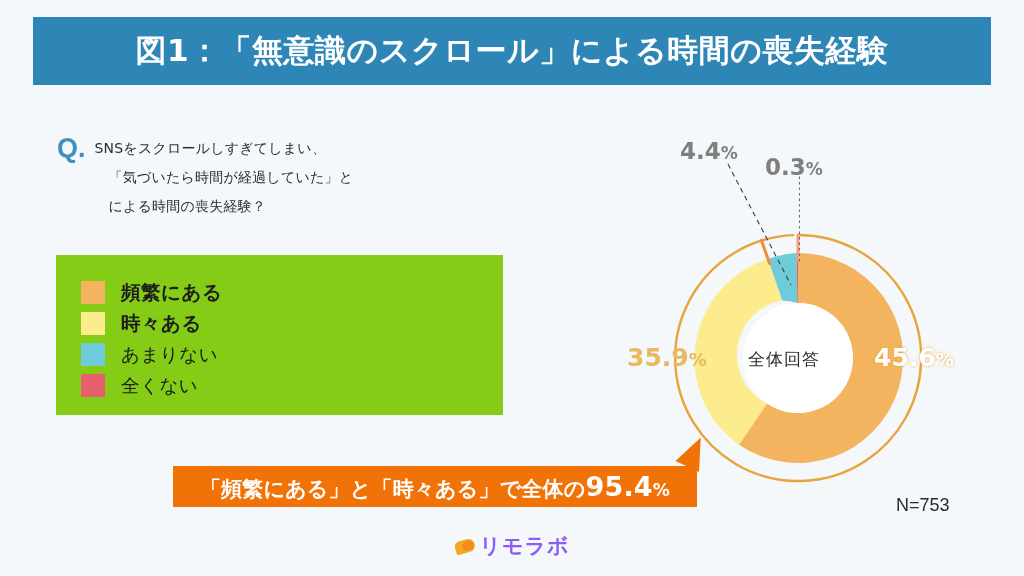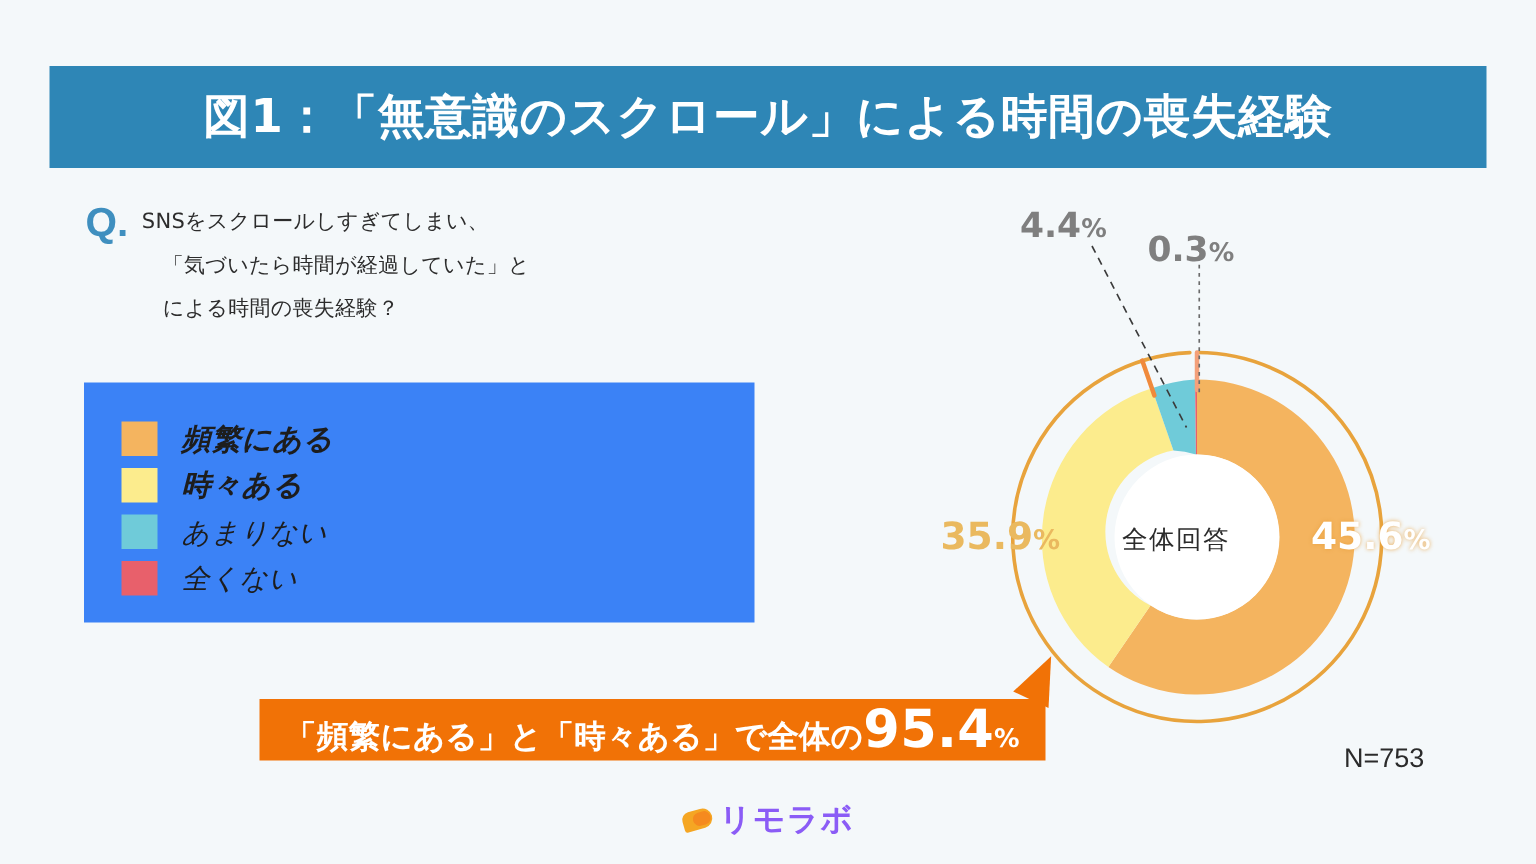--- a/index.html
+++ b/index.html
@@ -11,21 +11,21 @@
   }
   #page {
     position: relative;
     width: 1024px; height: 576px;
     background: #f4f8fa;
   }
 
   
   #header-bar {
     position: absolute;
-    left: 33px; top: 44px;
+    left: 33px; top: 17px;
     width: 958px; height: 68px;
     background: #2e86b6;
     display: flex; align-items: center; justify-content: center;
   }
   #header-title {
     color: #ffffff;
     font-size: 31px;
     font-weight: bold;
     letter-spacing: 0.5px;
     white-space: nowrap;
@@ -55,23 +55,22 @@
     font-family: "DejaVu Sans", "Liberation Sans", sans-serif;
   }
   #q-text .ln { display: block; white-space: nowrap; }
   #q-text .ln.indent { text-indent: 14px; }
 
   
   #legend-box {
     position: absolute;
     left: 56px; top: 255px;
     width: 447px; height: 160px;
-    background: #3b82f6;
+    background: #84cc16;
     padding: 22px 0 0 25px;
-    font-style: italic;
   }
   .legend-item {
     display: flex; align-items: center;
     height: 31px;
   }
   .legend-swatch {
     width: 24px; height: 23px;
     margin-right: 16px;
     flex: 0 0 auto;
   }
@@ -134,21 +133,21 @@
     display: flex; align-items: center; justify-content: center;
   }
   #callout-text {
     color: #ffffff;
     font-size: 21px;
     font-weight: bold;
     white-space: nowrap;
     letter-spacing: 0.2px;
     font-family: "DejaVu Sans", "Liberation Sans", sans-serif;
   }
-  #callout-text .big { font-size: 35px; }
+  #callout-text .big { font-size: 27px; }
   #callout-text .sm { font-size: 17px; }
   #callout-tail {
     position: absolute;
     left: 681px; top: 436px;
     width: 0; height: 0;
     border-left: 13px solid transparent;
     border-right: 13px solid transparent;
     border-bottom: 32px solid #f17206;
     transform: rotate(25deg);
   }

